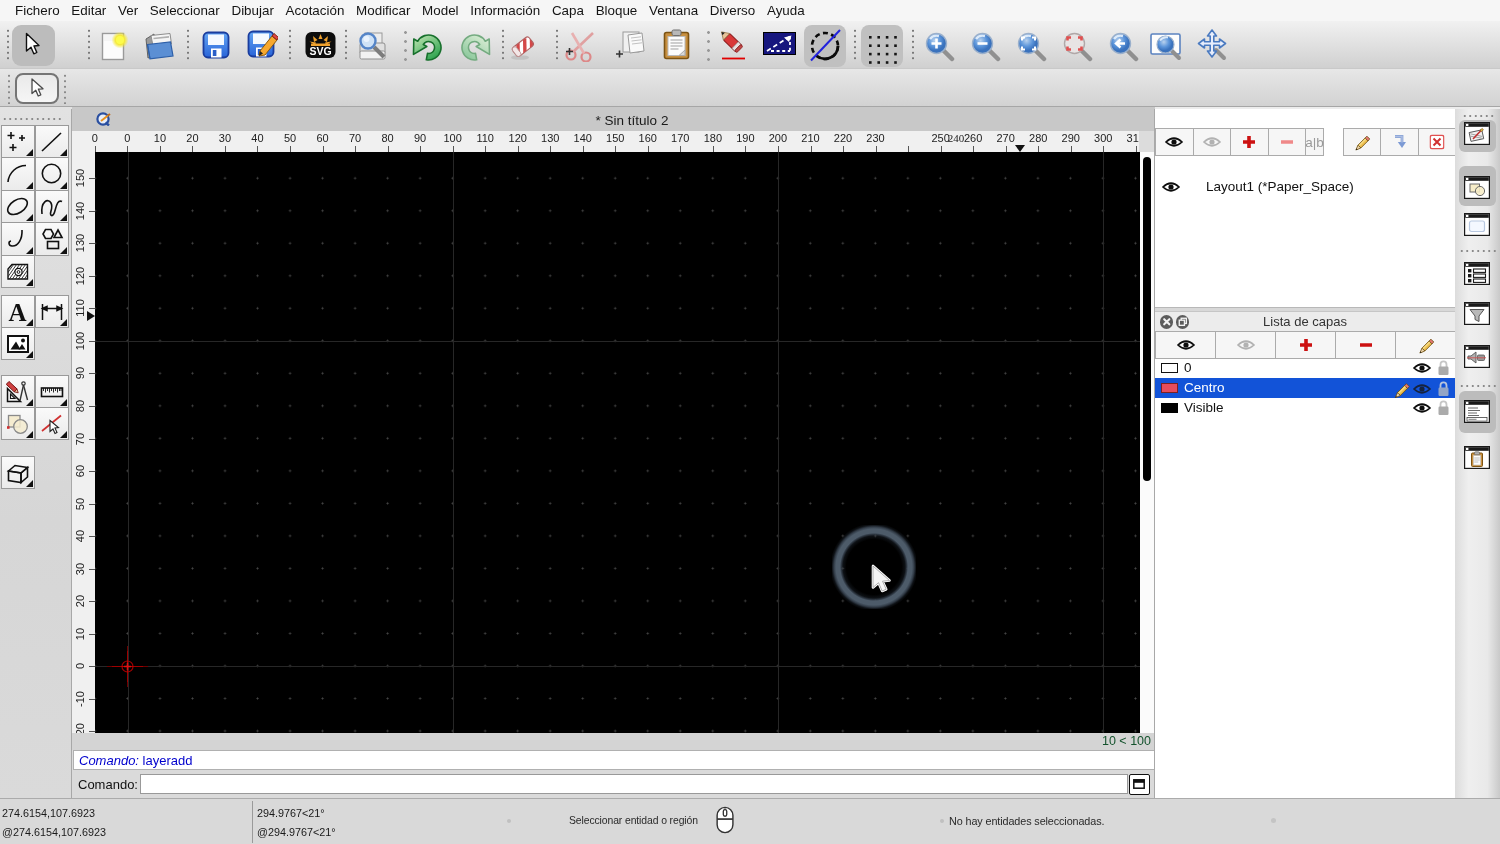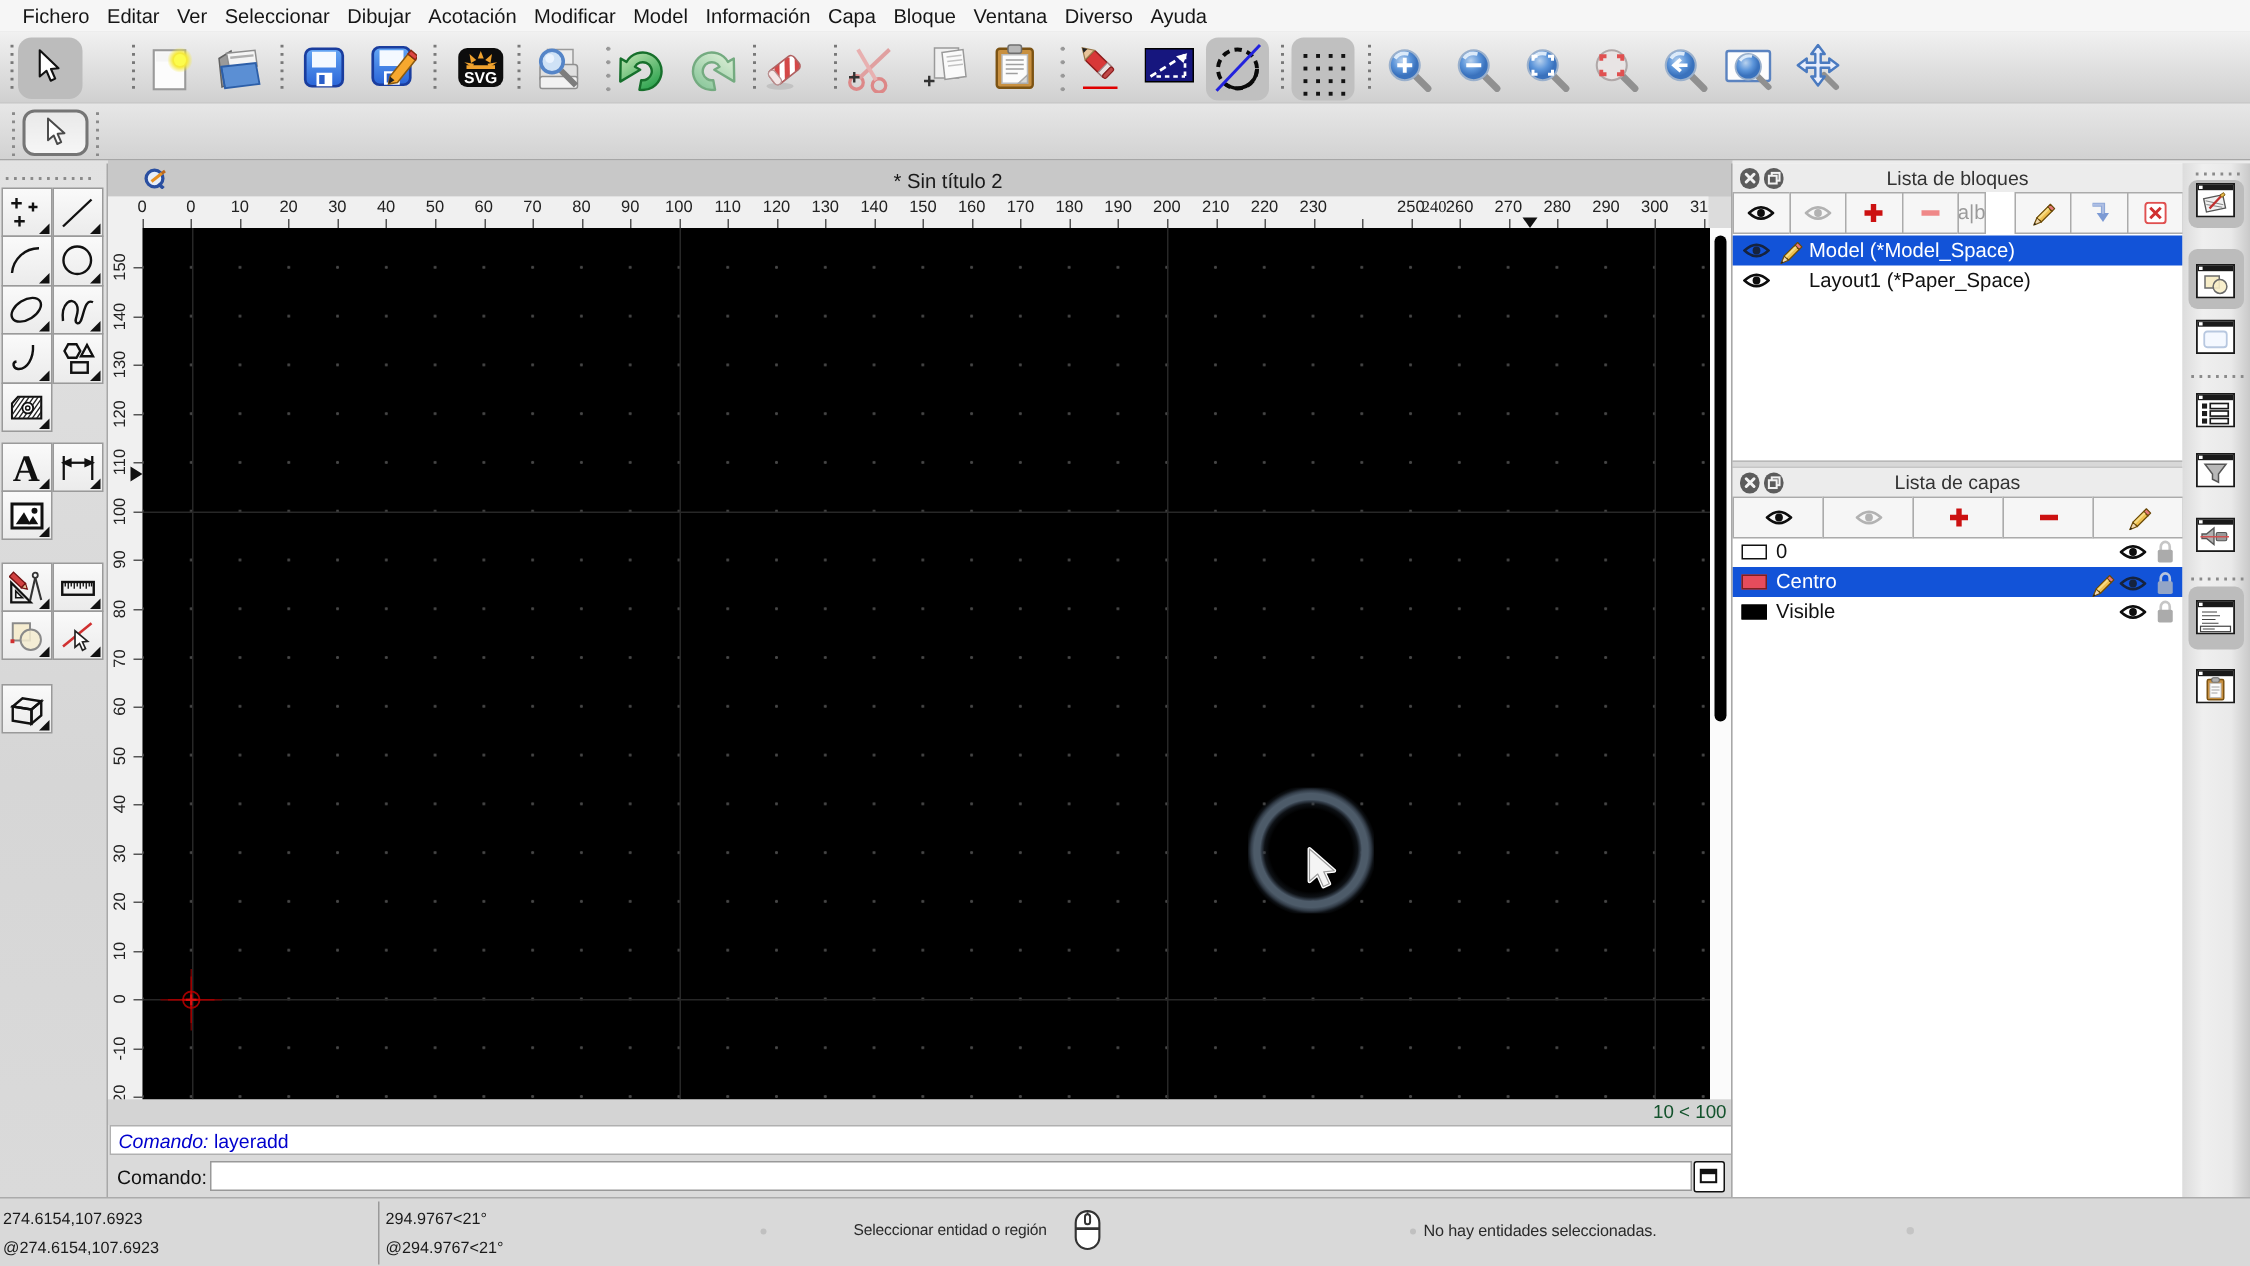--- a/index.html
+++ b/index.html
@@ -688,34 +688,20 @@
 <div id="cmdbtn">
       <svg style="position:absolute;left:3px;top:4px;" width="12" height="10" viewBox="0 0 12 10">
         <rect x="0.8" y="0.8" width="10.4" height="8.4" fill="none" stroke="#111" stroke-width="1.5"></rect>
         <rect x="0.8" y="0.8" width="10.4" height="3" fill="#111"></rect>
       </svg>
     </div>
 </div>
 
 <div class="abs" style="left:1155px;top:107px;width:345px;height:2px;background:#ececec;"></div>
 <div id="panels">
-    <div class="ptitle" style="top:0;">
-      <div class="pbtn" style="left:4.5px;">
-        <svg width="13.5" height="13.5" viewBox="0 0 12 12" style="position:absolute;left:0;top:0;">
-          <path d="M3.7,3.7 L8.3,8.3 M8.3,3.7 L3.7,8.3" stroke="#f2f2f2" stroke-width="1.8" stroke-linecap="round"></path>
-        </svg>
-      </div>
-      <div class="pbtn" style="left:20.5px;">
-        <svg width="13.5" height="13.5" viewBox="0 0 12 12" style="position:absolute;left:0;top:0;">
-          <rect x="4.6" y="2.9" width="4.6" height="4.6" fill="none" stroke="#f2f2f2" stroke-width="1.2"></rect>
-          <rect x="2.9" y="4.6" width="4.6" height="4.6" fill="#5c5c5c" stroke="#f2f2f2" stroke-width="1.2"></rect>
-        </svg>
-      </div>
-      <div class="tx">Lista de bloques</div>
-    </div>
 <div class="ptbtn" style="left:0.0px;top:19px;width:38.5px;height:27.5px;">
       <div style="position:absolute;left:50%;top:50%;transform:translate(-50%,-50%);line-height:0;"><svg width="18" height="12" viewBox="0 0 18 12">
           <path d="M1,6 Q9,-1.5 17,6 Q9,13.5 1,6 Z" fill="none" stroke="#0d0d0d" stroke-width="1.7"></path>
           <circle cx="9" cy="6" r="2.6" fill="#0d0d0d"></circle>
         </svg></div>
     </div>
 <div class="ptbtn" style="left:37.5px;top:19px;width:38.5px;height:27.5px;">
       <div style="position:absolute;left:50%;top:50%;transform:translate(-50%,-50%);line-height:0;"><svg width="18" height="12" viewBox="0 0 18 12">
           <path d="M1,6 Q9,-1.5 17,6 Q9,13.5 1,6 Z" fill="none" stroke="#b2b2b2" stroke-width="1.7"></path>
           <circle cx="9" cy="6" r="2.6" fill="#b2b2b2"></circle>
@@ -750,36 +736,20 @@
           <path d="M3,2 L10,2 L10,8" fill="none" stroke="#8fa8d8" stroke-width="2.8"></path>
           <path d="M10,13.5 L5.8,7.5 L14,7.5 Z" fill="#7c9ad4"></path>
           <path d="M3,2 L10,2 L10,8" fill="none" stroke="#aebfe4" stroke-width="1.2"></path>
         </svg></div>
     </div>
 <div class="ptbtn" style="left:262.5px;top:19px;width:38.5px;height:27.5px;">
       <div style="position:absolute;left:50%;top:50%;transform:translate(-50%,-50%);line-height:0;"><svg width="15" height="15" viewBox="0 0 15 15">
           <rect x="0.7" y="0.7" width="13.6" height="13.6" rx="2" fill="#fff" stroke="#e05050" stroke-width="1.4"></rect>
           <path d="M4,4 L11,11 M11,4 L4,11" stroke="#d03030" stroke-width="2"></path>
         </svg></div>
-    </div>
-<div class="prow rowsel" style="top:47.5px;height:20px;">
-<div style="position:absolute;left:7px;top:4.5px;line-height:0;"><svg width="18" height="12" viewBox="0 0 18 12">
-          <path d="M1,6 Q9,-1.5 17,6 Q9,13.5 1,6 Z" fill="none" stroke="#16233e" stroke-width="1.7"></path>
-          <circle cx="9" cy="6" r="2.6" fill="#16233e"></circle>
-        </svg></div>
-<div style="position:absolute;left:30px;top:2.5px;line-height:0;"><svg width="17" height="17" viewBox="0 0 19 19">
-          <g stroke="#6a4a08" stroke-width="0.9" stroke-linejoin="round">
-<polygon points="5,13 13,5 16.2,8.2 8.2,16.2" fill="#eebf4e"></polygon>
-<polygon points="13,5 15,3 18.2,6.2 16.2,8.2" fill="#e87878"></polygon>
-<polygon points="5,13 8.2,16.2 2.6,18.6" fill="#f0d8b0"></polygon>
-</g>
-<polygon points="2.6,18.6 4.4,17.8 3.4,16.8" fill="#1a1a1a"></polygon>
-<path d="M6.2,13.8 L13.8,6.2" stroke="#f6dc86" stroke-width="1.6"></path>
-        </svg></div>
-<span style="position:absolute;left:51px;top:2px;">Model (*Model_Space)</span>
     </div>
 <div class="prow" style="top:67.5px;height:20px;">
 <div style="position:absolute;left:7px;top:4.5px;line-height:0;"><svg width="18" height="12" viewBox="0 0 18 12">
           <path d="M1,6 Q9,-1.5 17,6 Q9,13.5 1,6 Z" fill="none" stroke="#0d0d0d" stroke-width="1.7"></path>
           <circle cx="9" cy="6" r="2.6" fill="#0d0d0d"></circle>
         </svg></div>
 <span style="position:absolute;left:51px;top:2px;">Layout1 (*Paper_Space)</span>
     </div>
 <div style="position:absolute;left:0;top:198px;width:300px;height:5px;background:#d8d8d8;border-top:1px solid #b8b8b8;border-bottom:1px solid #c6c6c6;"></div>
 <div class="ptitle" style="top:203px;">

